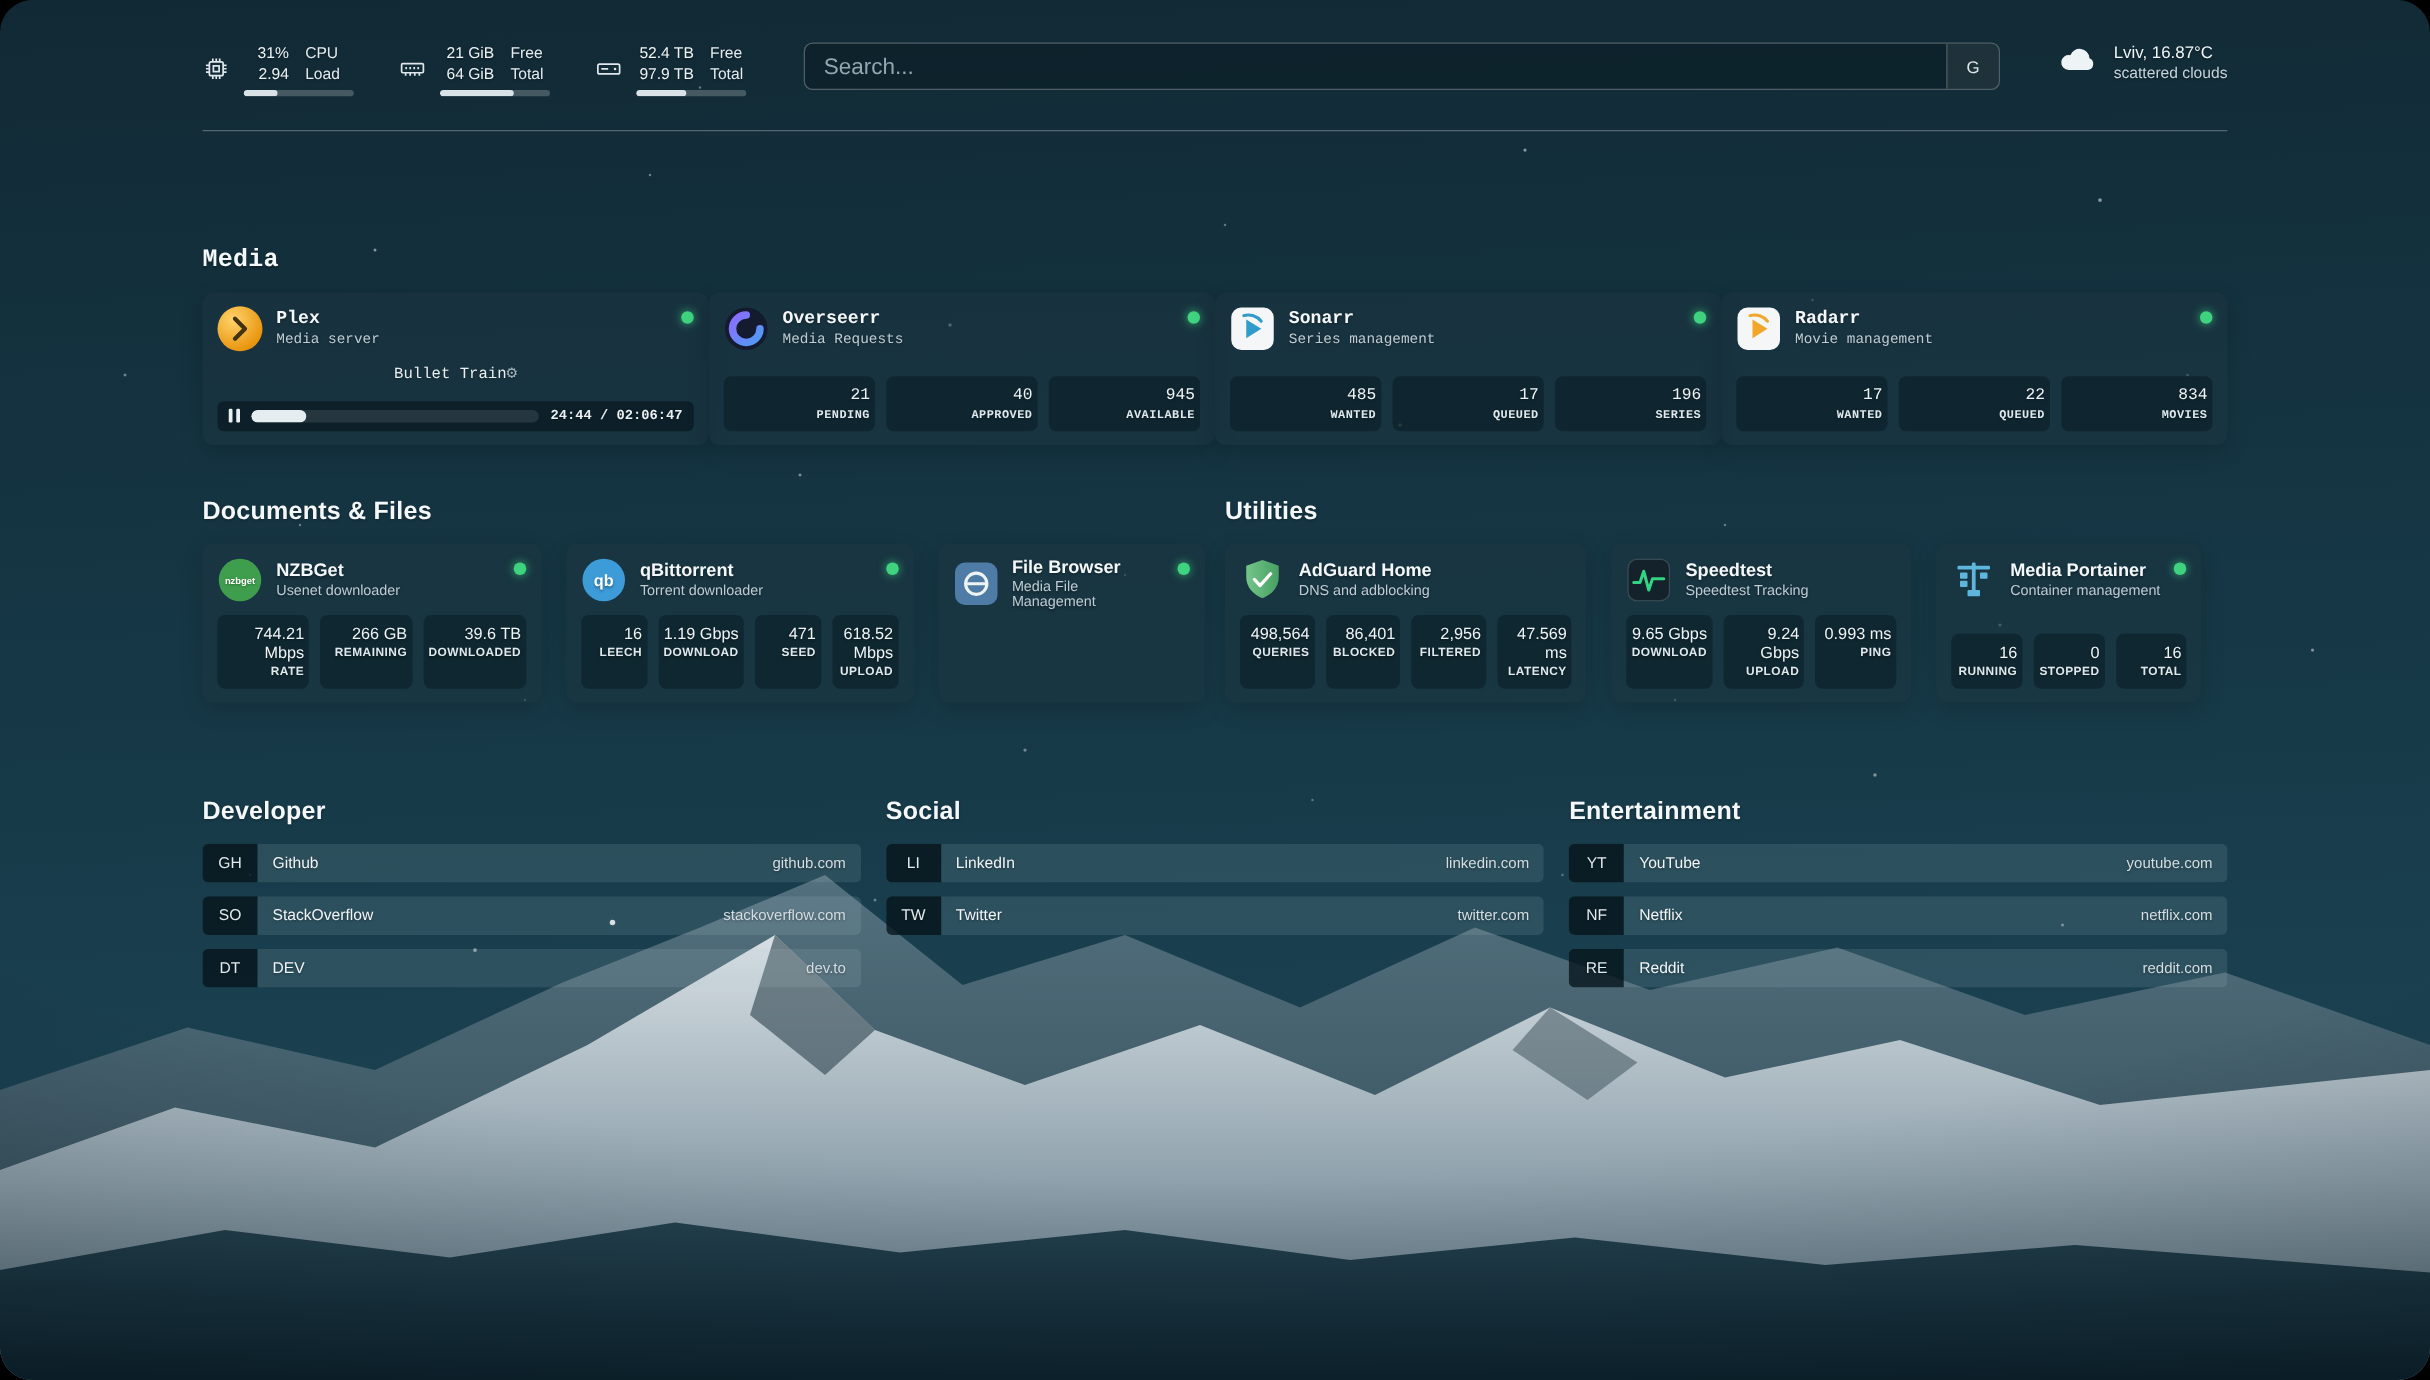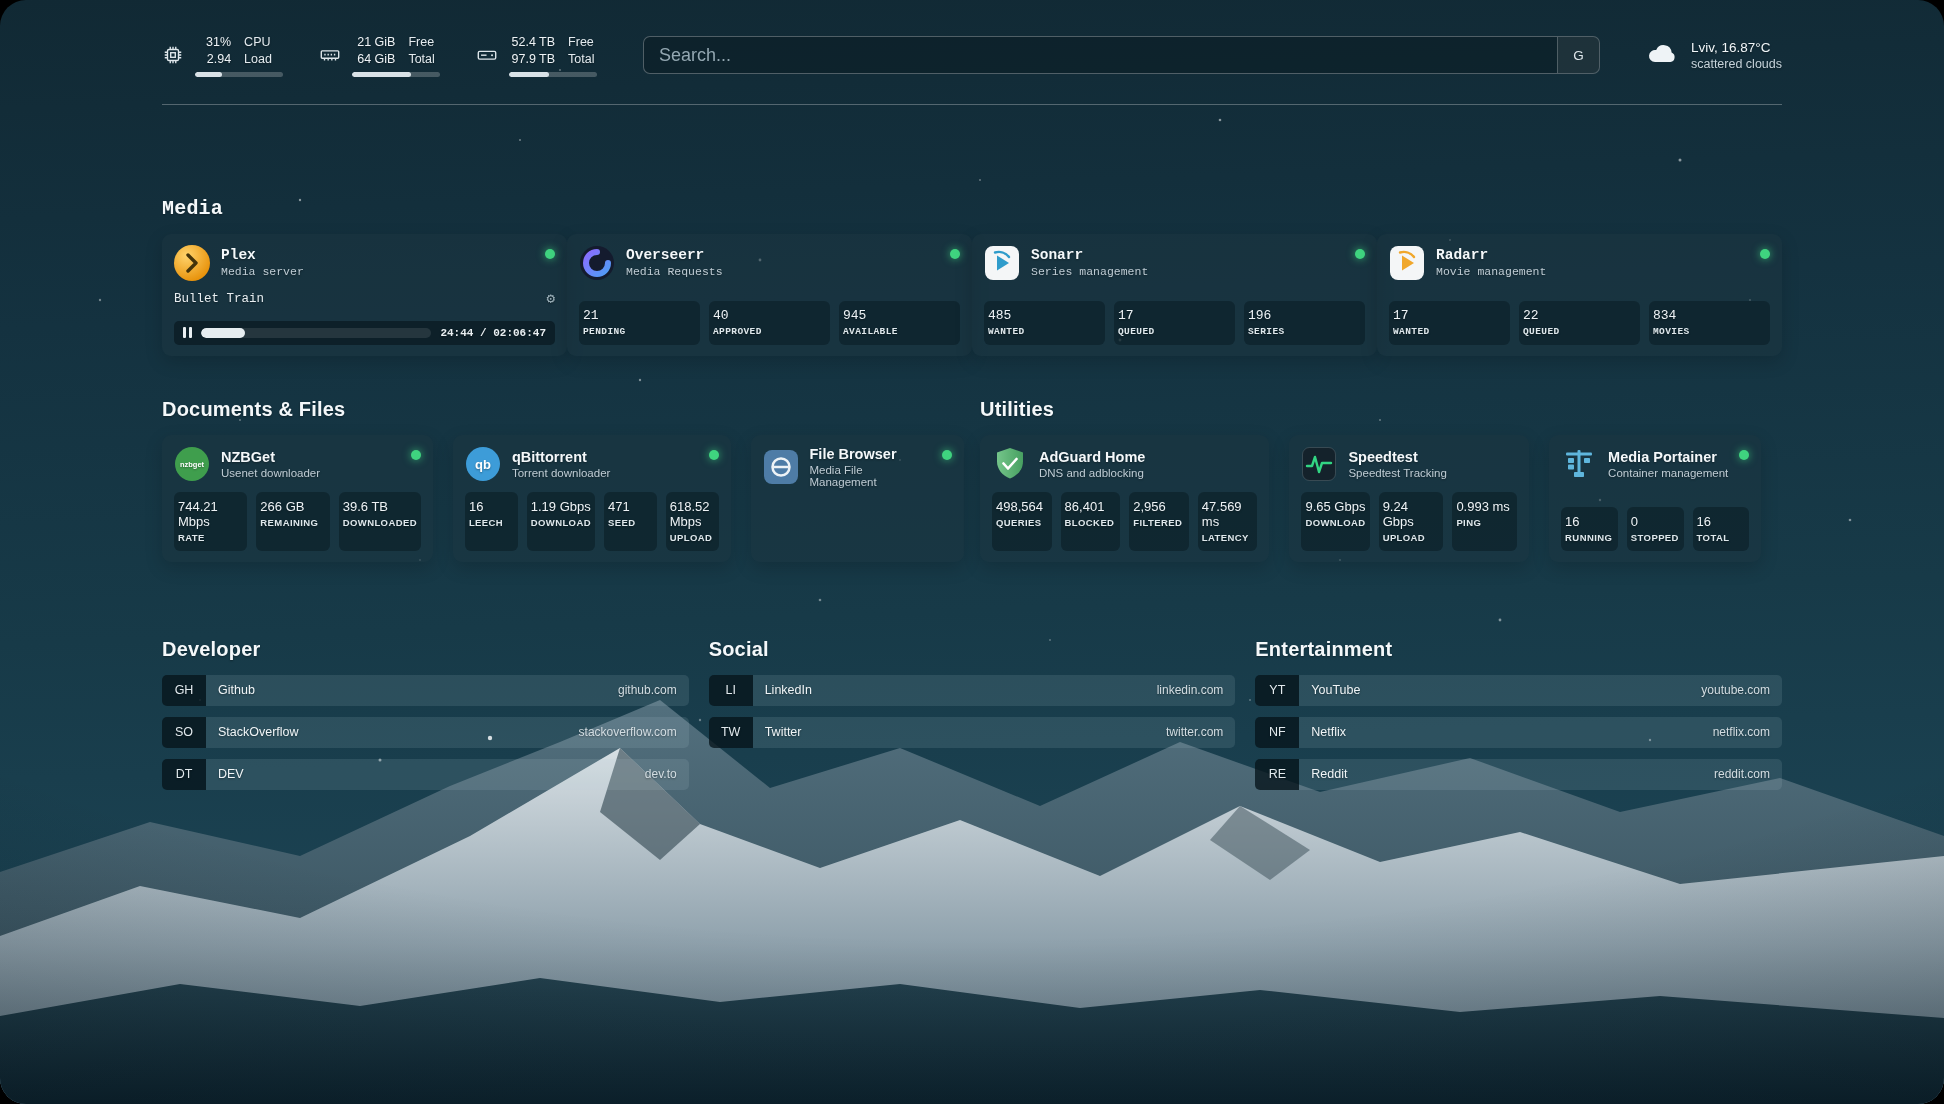--- a/index.html
+++ b/index.html
@@ -16,21 +16,21 @@
     color: #fff;
   }
   .bg-art { position: absolute; inset: 0; width: 100%; height: 100%; z-index: 1; }
   .vignette {
     position: absolute; inset: 0; z-index: 2; pointer-events: none;
     background: radial-gradient(130% 100% at 50% 30%, rgba(0,0,0,0) 55%, rgba(3,10,14,0.5) 100%);
   }
   .content { position: relative; z-index: 3; width: 1620px; margin: 0 auto; padding-top: 34px; text-shadow: 0 1px 2px rgba(0,0,0,.35); }
 
   
-  .topbar { display: flex; align-items: center; }
+  .topbar { display: flex; align-items: flex-start; }
   .resources { display: flex; gap: 36px; align-items: center; }
   .res { display: flex; gap: 11px; align-items: center; }
   .res-icon svg { display: block; }
   .res-body { min-width: 88px; }
   .res-grid { display: grid; grid-template-columns: auto auto; column-gap: 13px; row-gap: 1px; font-size: 12.5px; line-height: 1.3; }
   .res-val { text-align: right; color: #eef3f6; }
   .res-lab { color: #e4ebef; }
   .res-bar { margin-top: 4px; height: 5px; border-radius: 3px; background: rgba(255,255,255,0.22); overflow: hidden; }
   .res-fill { height: 100%; background: #d9e2e7; border-radius: 3px; }
 
@@ -57,26 +57,26 @@
     display: flex; flex-direction: column; gap: 10px; cursor: pointer;
   }
   .card-head { display: flex; align-items: center; gap: 11px; }
   .icon { width: 36px; height: 36px; display: flex; align-items: center; justify-content: center; flex: 0 0 auto; }
   .titles { flex: 1; min-width: 0; }
   .svc-name { font-size: 14.5px; font-weight: 600; color: #f4f8fa; }
   .svc-desc { font-size: 11.5px; color: #bfccd4; margin-top: 2px; }
   .dot { width: 10px; height: 10px; border-radius: 50%; background: #3fd37f; box-shadow: 0 0 8px rgba(63,211,127,.8); align-self: flex-start; margin-top: 4px; flex: 0 0 auto; }
 
   .stats { display: flex; gap: 9px; margin-top: auto; }
-  .stat { flex: 1; background: rgba(10,27,35,0.55); border-radius: 6px; padding: 7px 4px 8px; text-align: left; }
+  .stat { flex: 1; background: rgba(10,27,35,0.55); border-radius: 6px; padding: 7px 4px 8px; text-align: right; }
   .stat-value { font-size: 13px; color: #eef3f6; }
   .stat-label { font-size: 9.5px; font-weight: 700; letter-spacing: .4px; margin-top: 3px; color: #dfe8ec; }
 
   
-  .plex-now { display: flex; align-items: center; justify-content: space-between; font-size: 12.5px; color: #e8eef1; margin-top: 1px; }
+  .plex-now { display: flex; align-items: center; justify-content: center; font-size: 12.5px; color: #e8eef1; margin-top: 1px; }
   .gear { color: #9fb3bc; font-size: 14px; line-height: 1; cursor: pointer; }
   .plex-bar { display: flex; align-items: center; gap: 9px; background: rgba(9,24,31,0.7); border-radius: 5px; height: 24px; padding: 0 9px; margin-top: auto; }
   .pause-icon { display: flex; gap: 3px; cursor: pointer; }
   .pause-icon i { width: 3px; height: 11px; background: #e9eff2; border-radius: 1px; display: block; }
   .plex-track { flex: 1; height: 10px; border-radius: 5px; background: rgba(255,255,255,0.10); overflow: hidden; }
   .plex-fill { height: 100%; background: #e6edf0; border-radius: 5px; }
   .plex-time { font-size: 11px; font-weight: 600; color: #e9eff2; white-space: nowrap; }
 
   .two-col { display: grid; grid-template-columns: 1fr 1fr; gap: 16px; margin-top: 42px; }
   .stack { display: flex; gap: 20px; }

